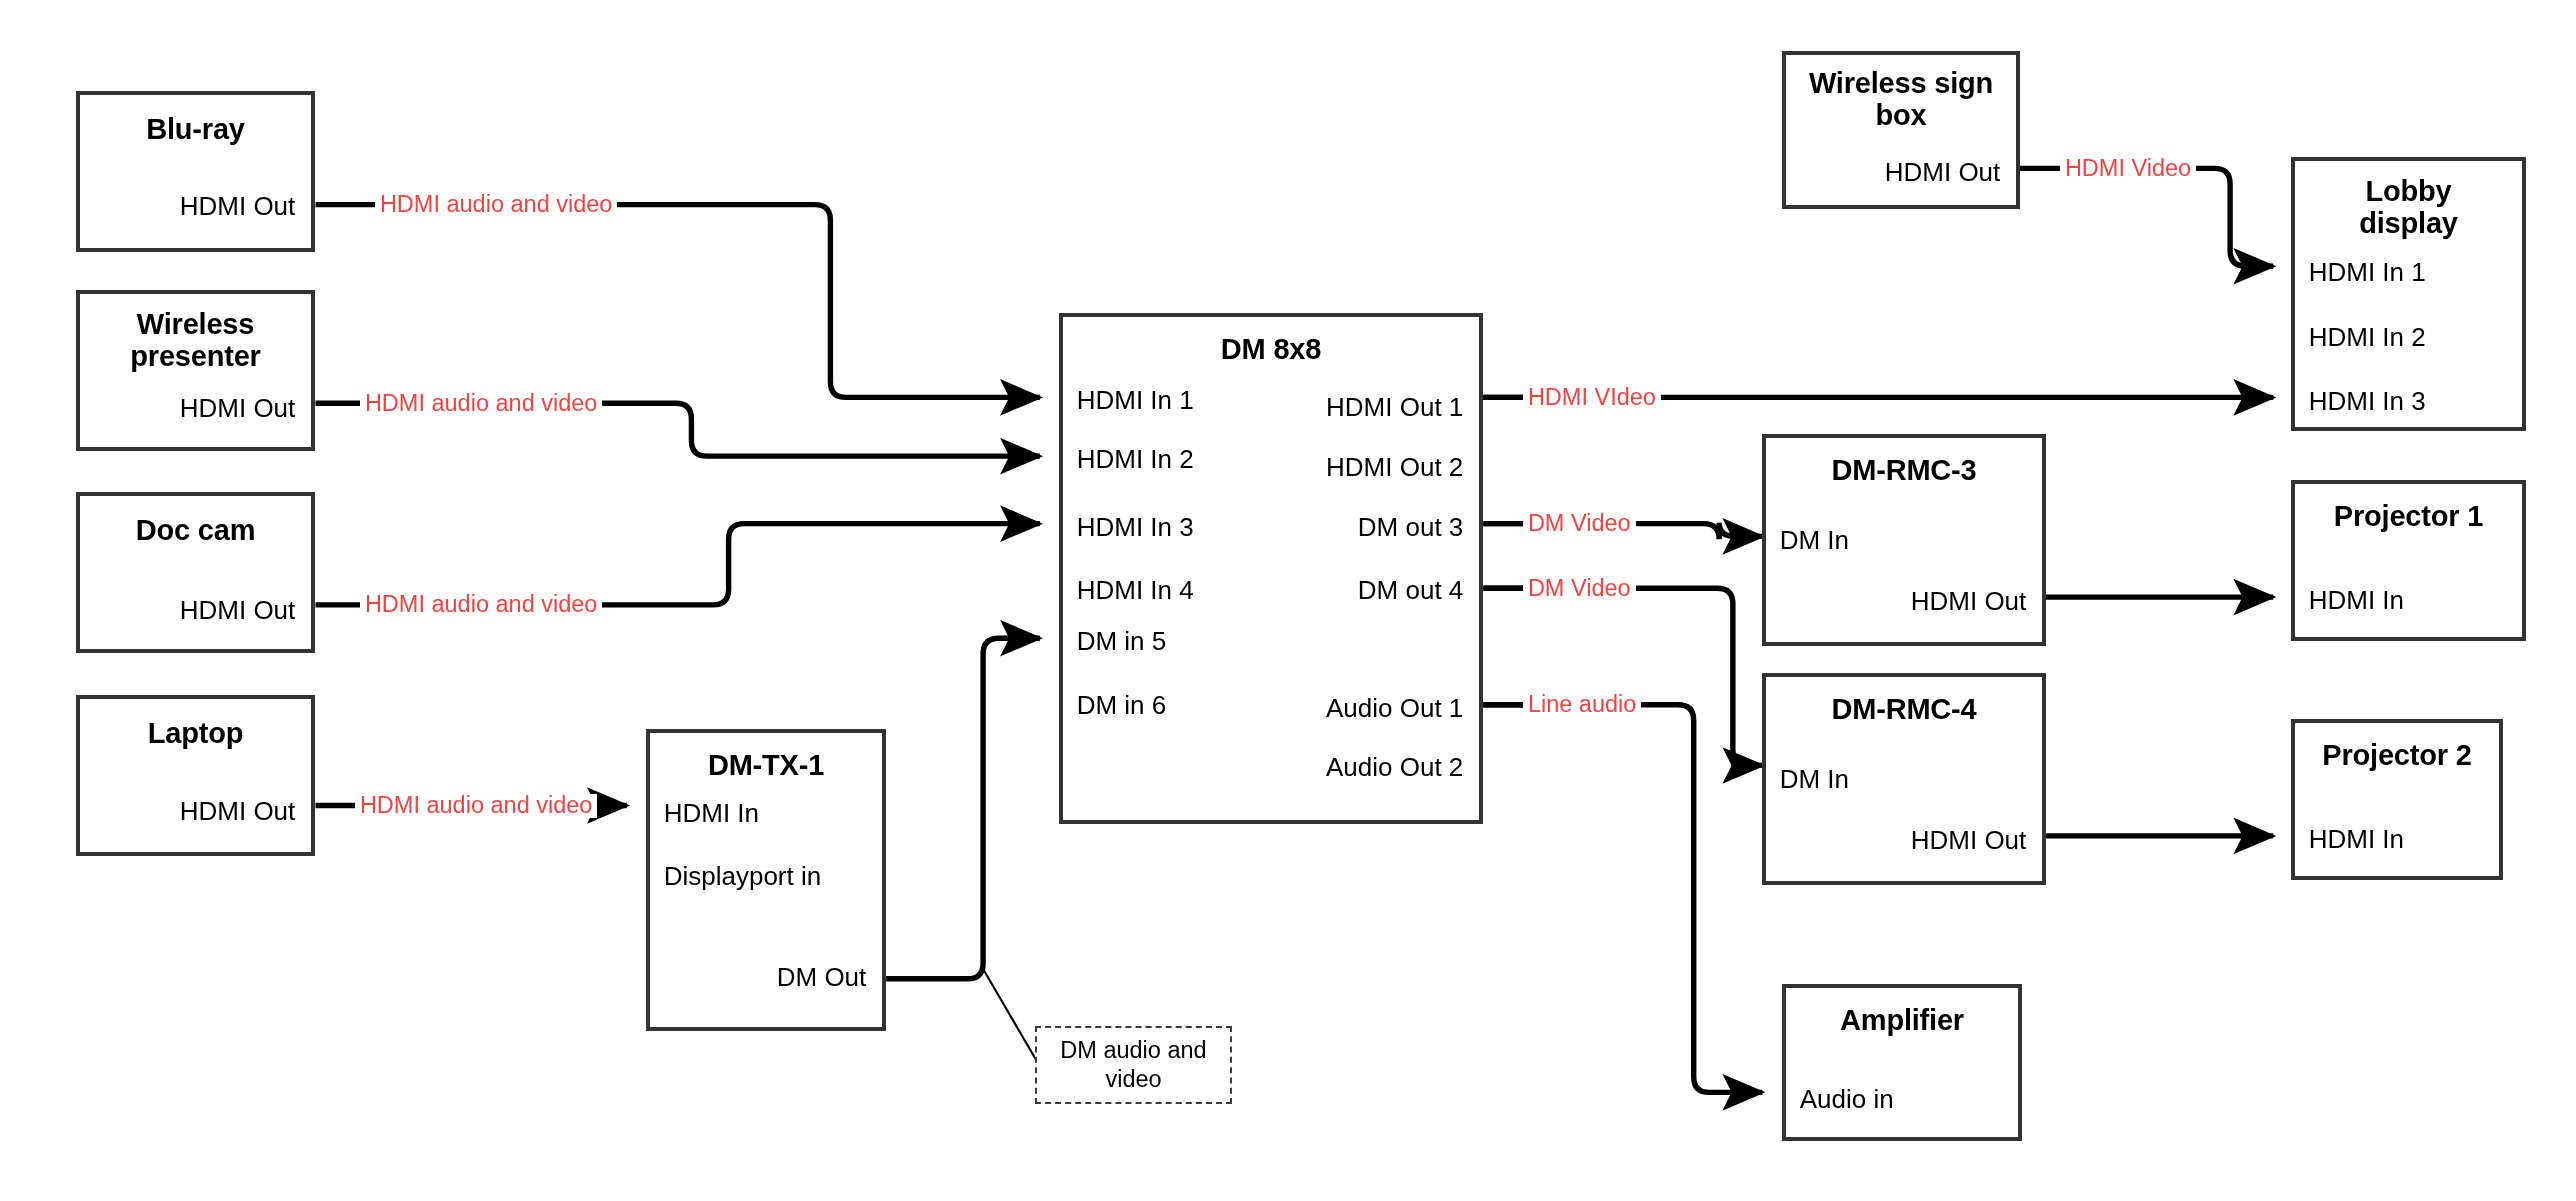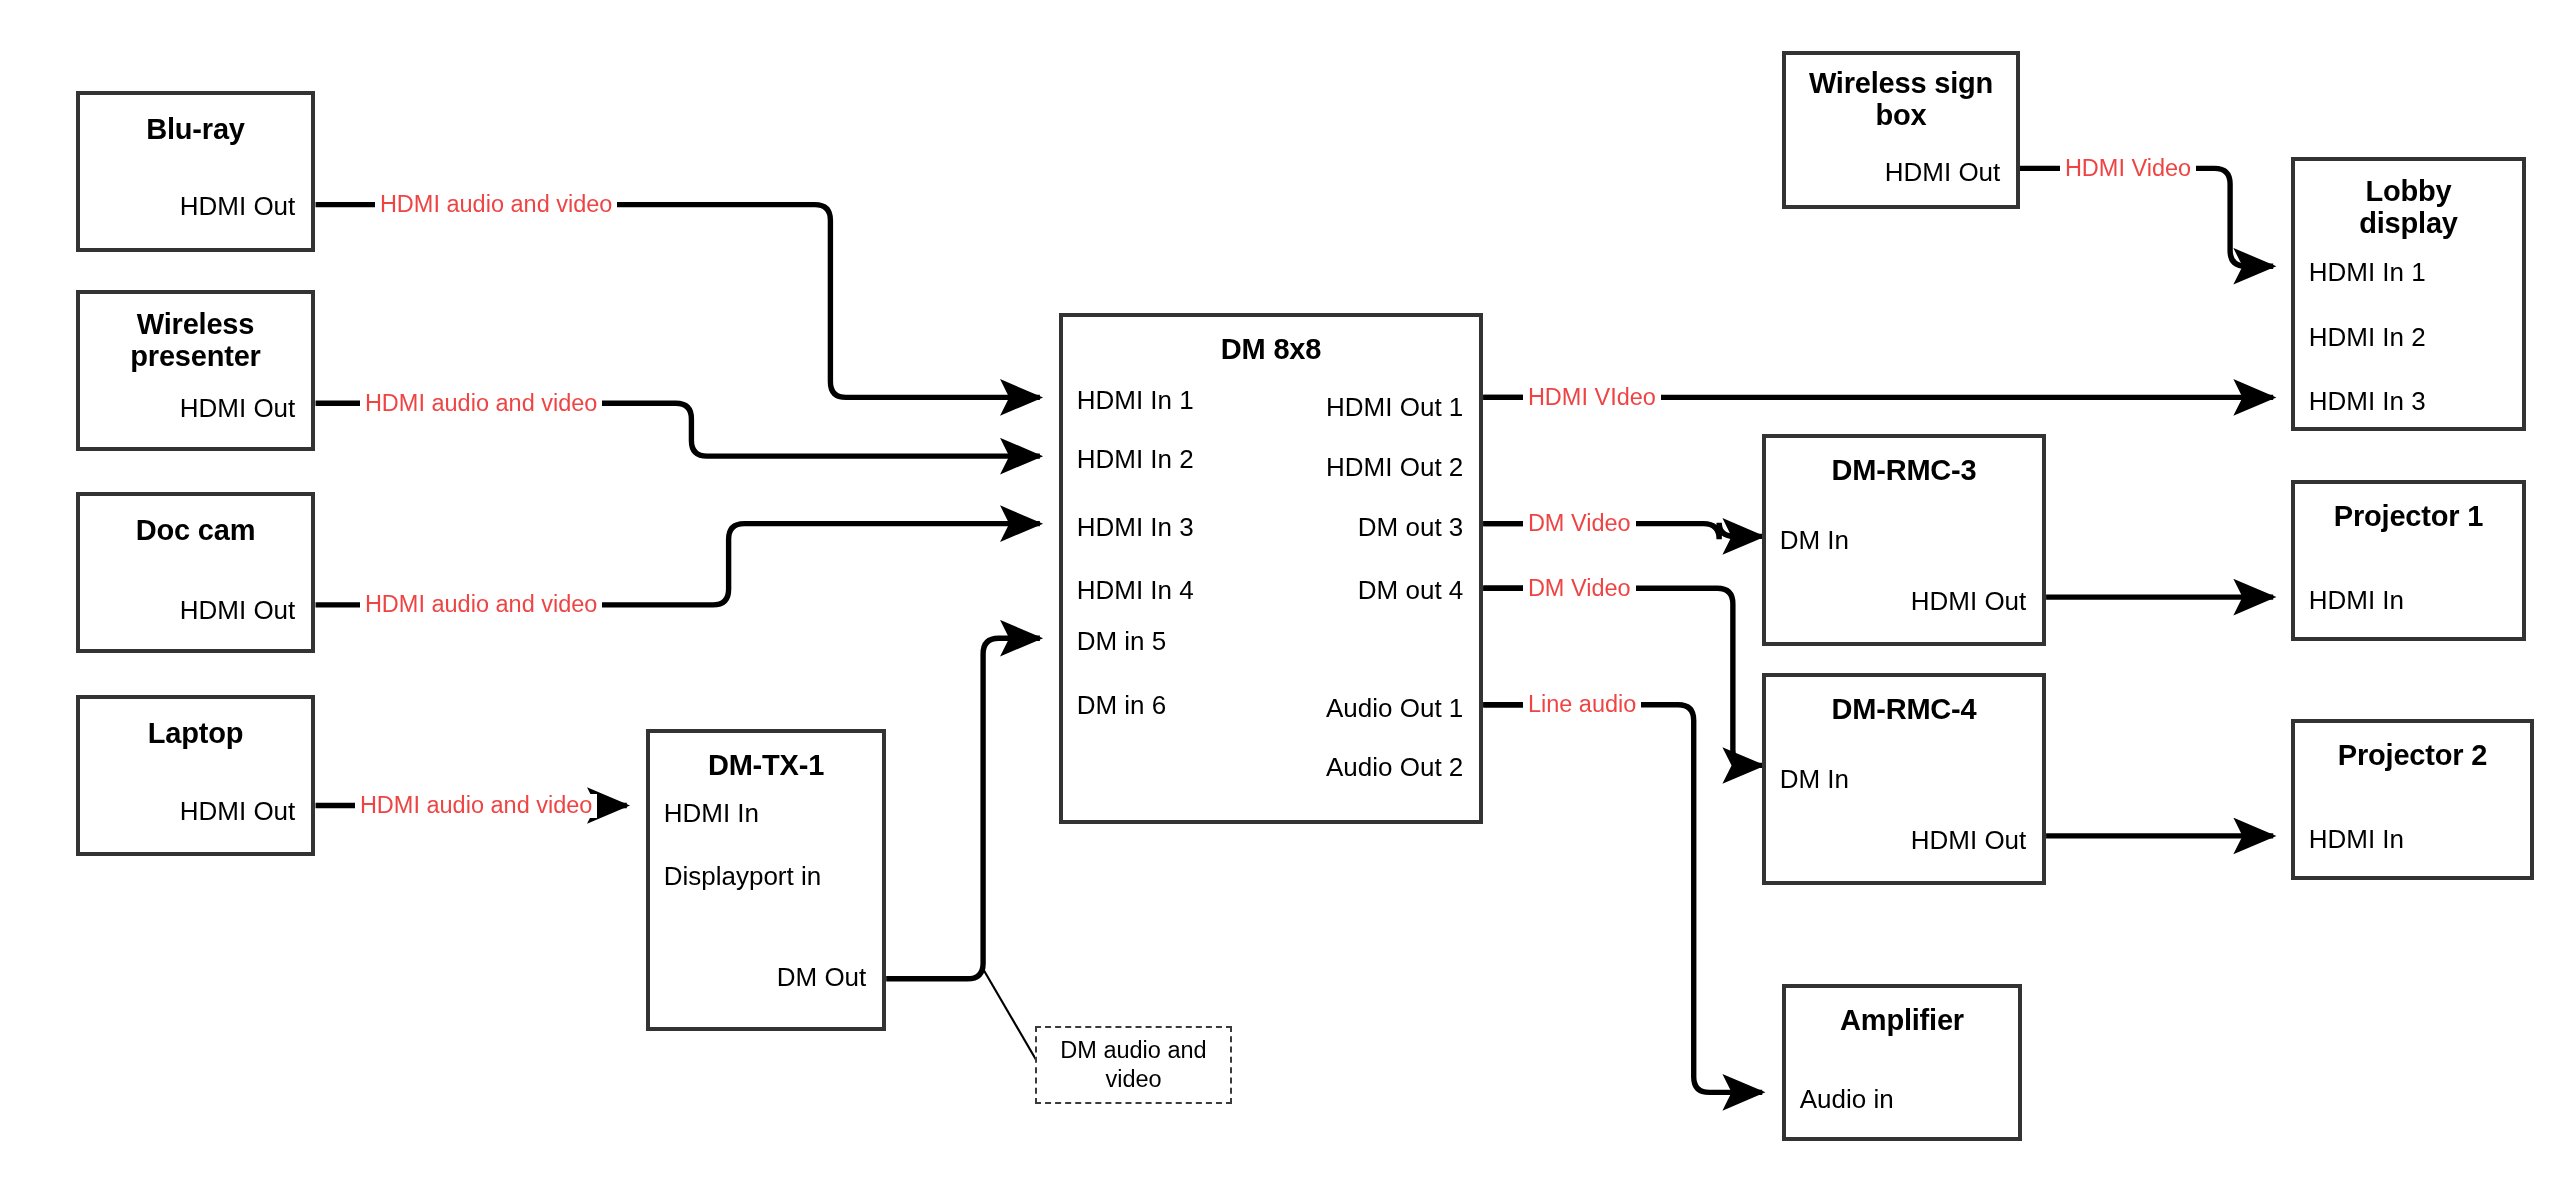--- a/index.html
+++ b/index.html
@@ -189,21 +189,21 @@
     <div class="title" style="margin-top:15.7px;">DM-RMC-4</div>
     <div class="port left" style="top:89px;">DM In</div>
     <div class="port right" style="top:150px;">HDMI Out</div>
   </div>
 
   <div class="node" style="left:2291px; top:480px; width:235px; height:161px;">
     <div class="title" style="margin-top:15.7px;">Projector 1</div>
     <div class="port left" style="top:103px;">HDMI In</div>
   </div>
 
-  <div class="node" style="left:2291px; top:719px; width:243px; height:161px;">
+  <div class="node" style="left:2291px; top:719px; width:212px; height:161px;">
     <div class="title" style="margin-top:15.7px;">Projector 2</div>
     <div class="port left" style="top:103px;">HDMI In</div>
   </div>
 
   <div class="node" style="left:1782px; top:984px; width:240px; height:157px;">
     <div class="title" style="margin-top:15.7px;">Amplifier</div>
     <div class="port left" style="top:98px;">Audio in</div>
   </div>
 
   <div class="wire-label" style="left:375px; top:193px;">HDMI audio and video</div>

